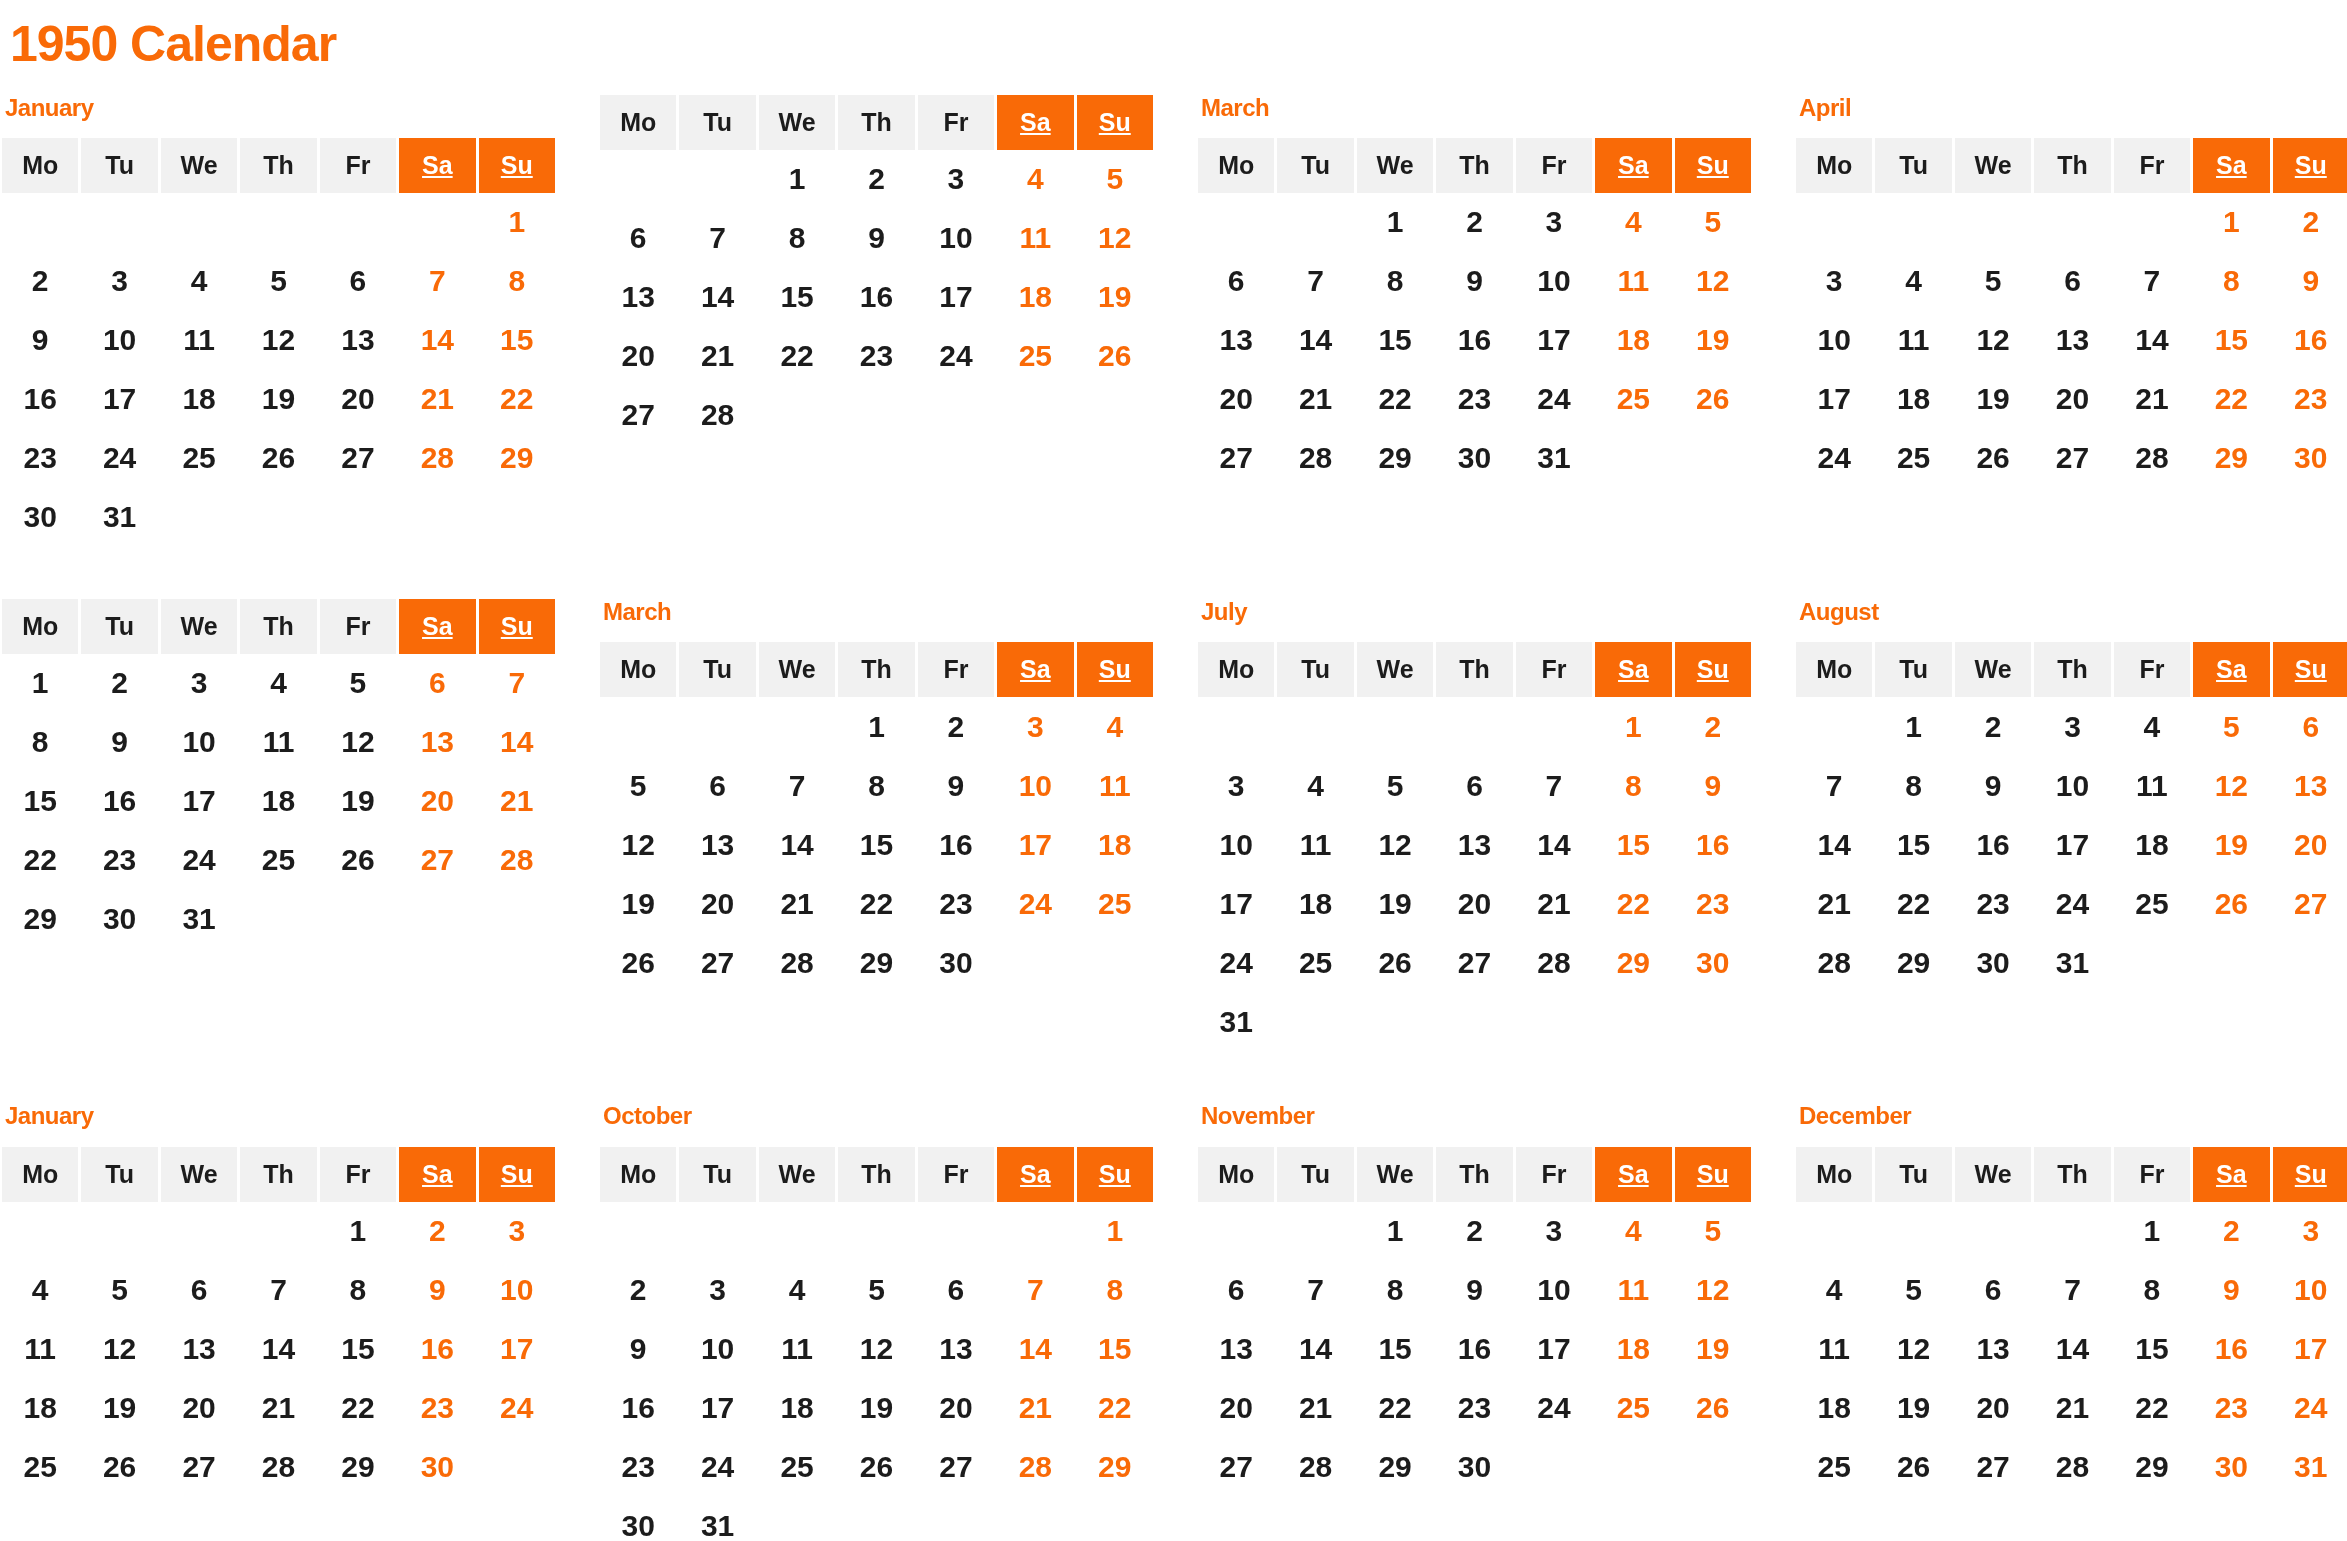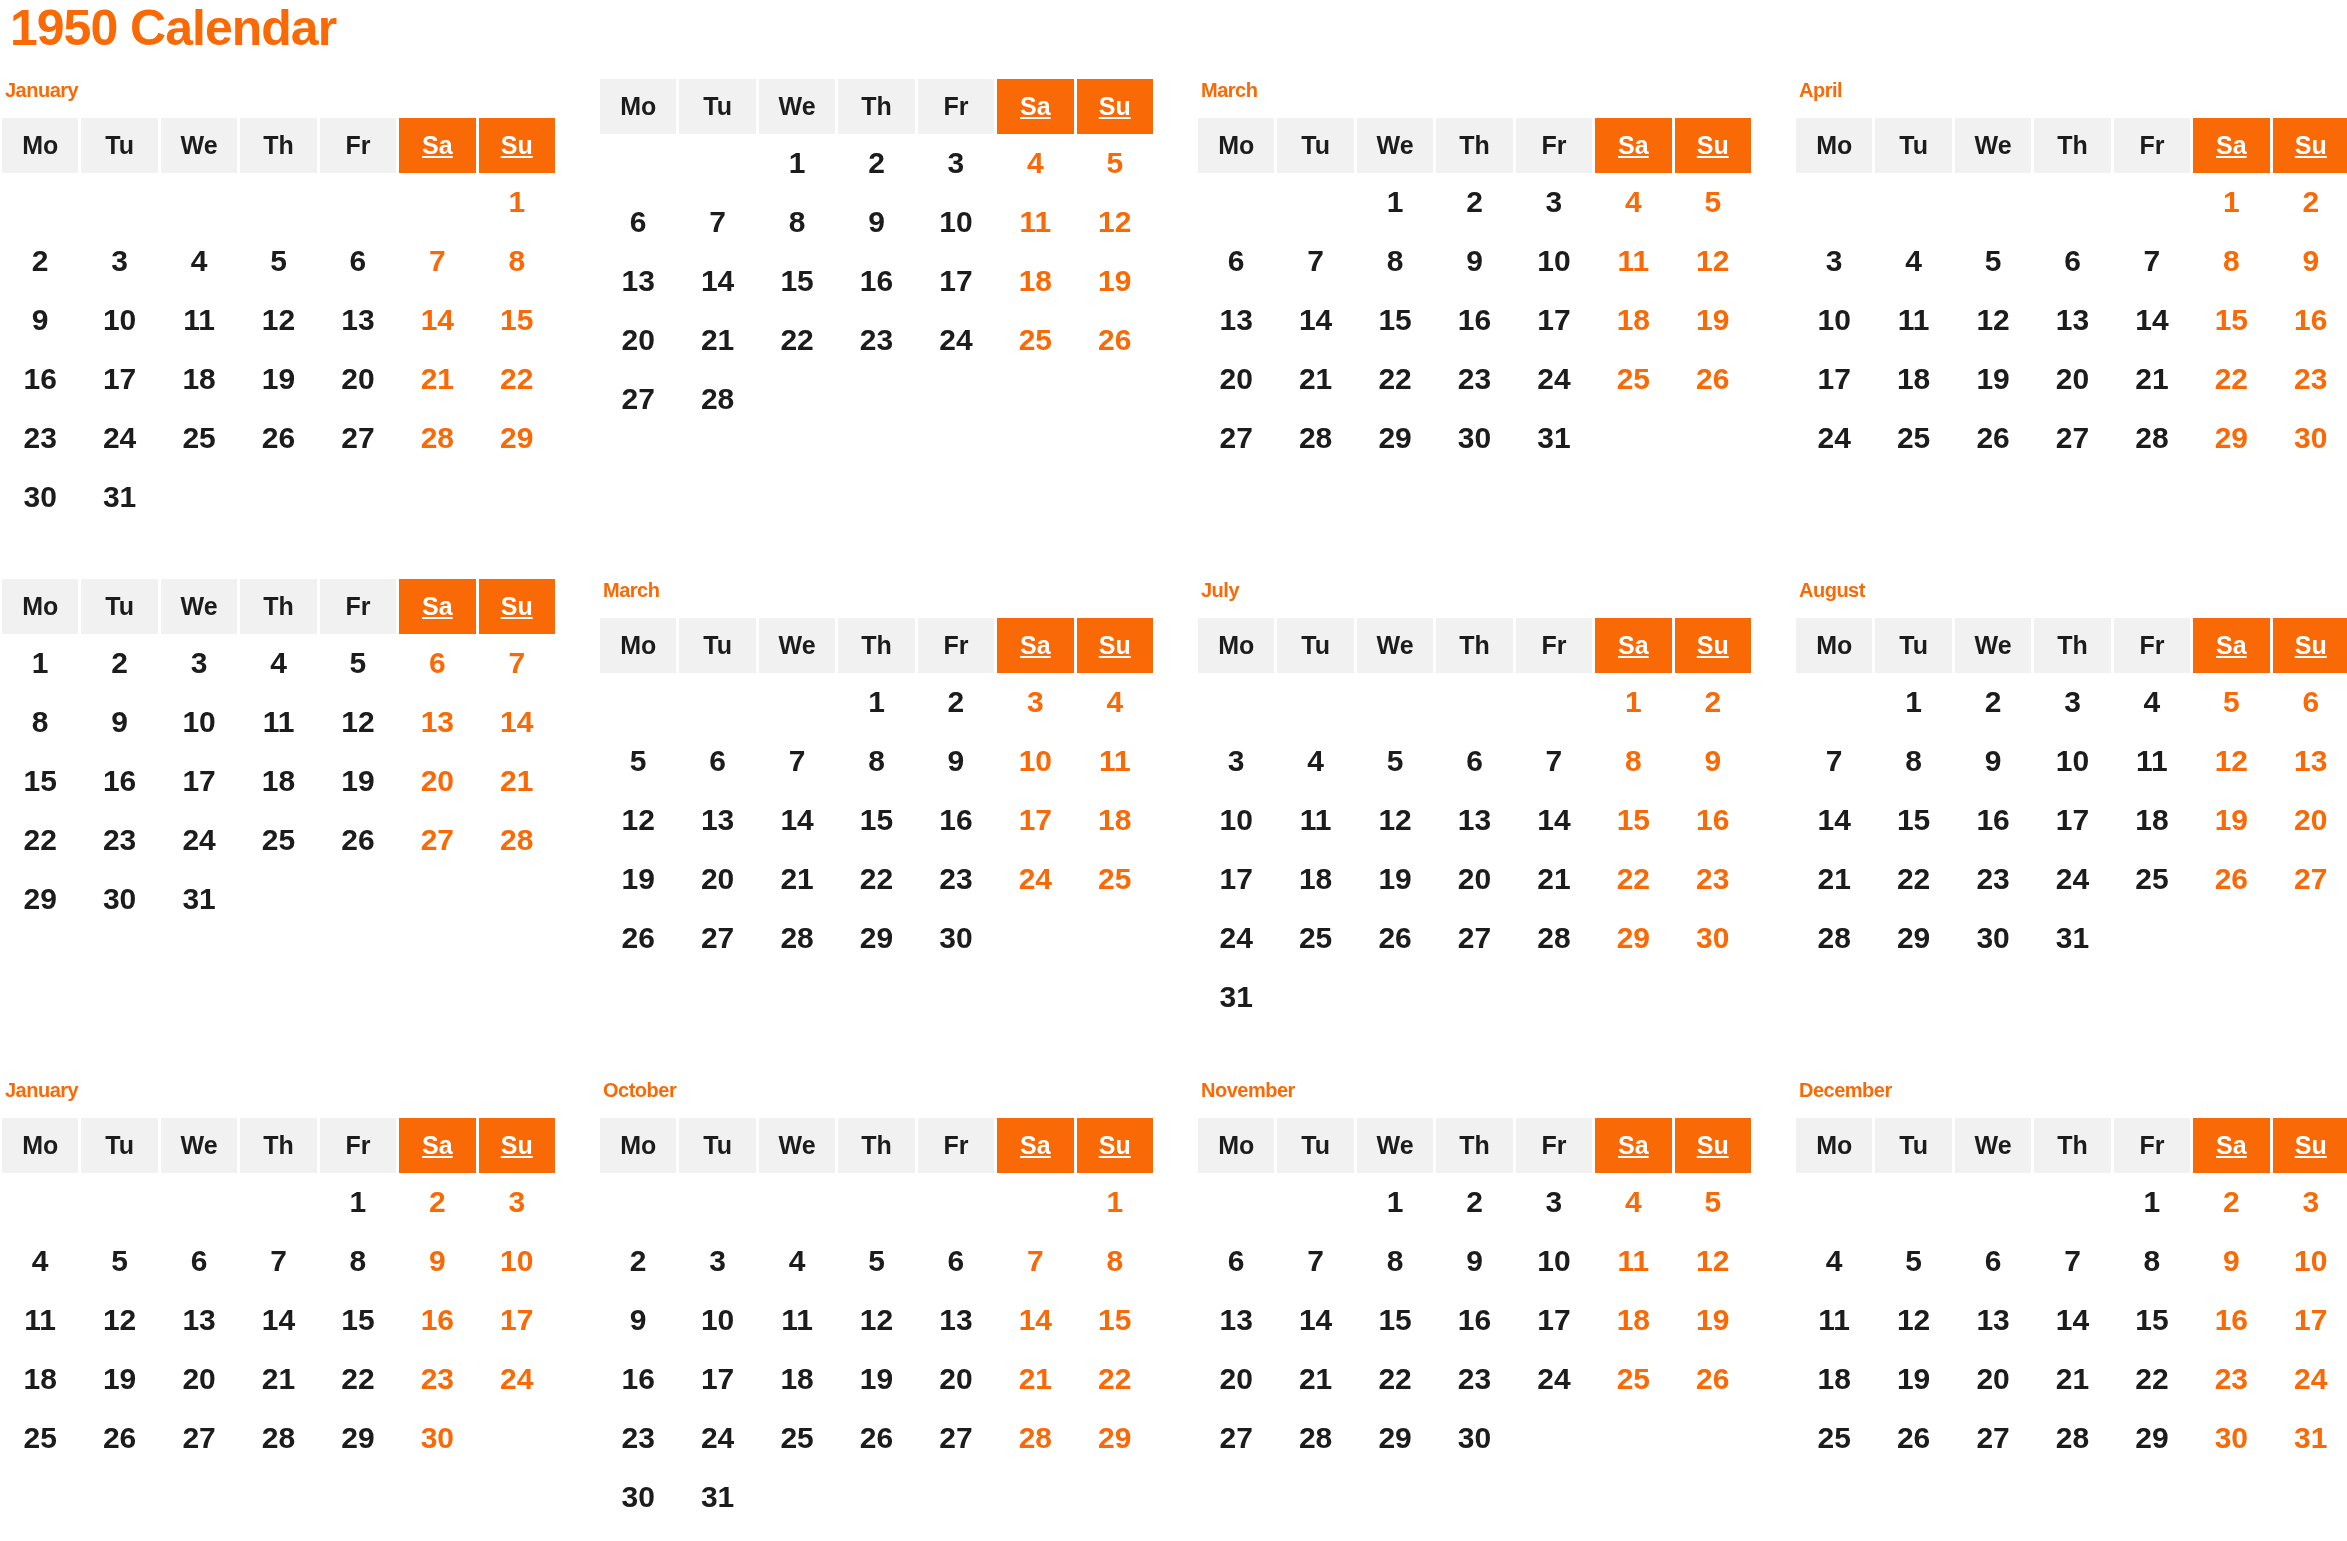--- a/index.html
+++ b/index.html
@@ -18,33 +18,33 @@
     background: var(--page-bg);
     font-family: "Liberation Sans", sans-serif;
     font-weight: bold;
     color: var(--text);
   }
   .page { padding-left: 2px; }
   .page-title {
     color: var(--accent);
     font-size: 50px;
     line-height: 1.05;
-    margin: 2px 0 24px 8px;
+    margin: 18px 0 24px 8px;
     letter-spacing: -1px;
   }
   .months {
     display: grid;
     grid-template-columns: repeat(4, 553px);
     column-gap: 45px;
     row-gap: 52px;
     align-items: start;
   }
   .month-name {
     color: var(--accent);
-    font-size: 20px;
+    font-size: 24px;
     line-height: 1.1;
     margin: 0 0 17px 3px;
     letter-spacing: -0.5px;
   }
   .weekday-row, .week {
     display: grid;
     grid-template-columns: repeat(7, 1fr);
     column-gap: 3px;
   }
   .weekday {

